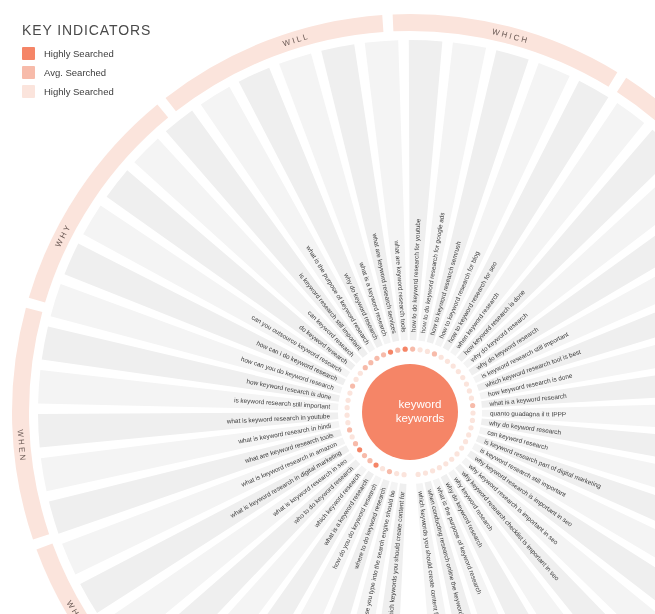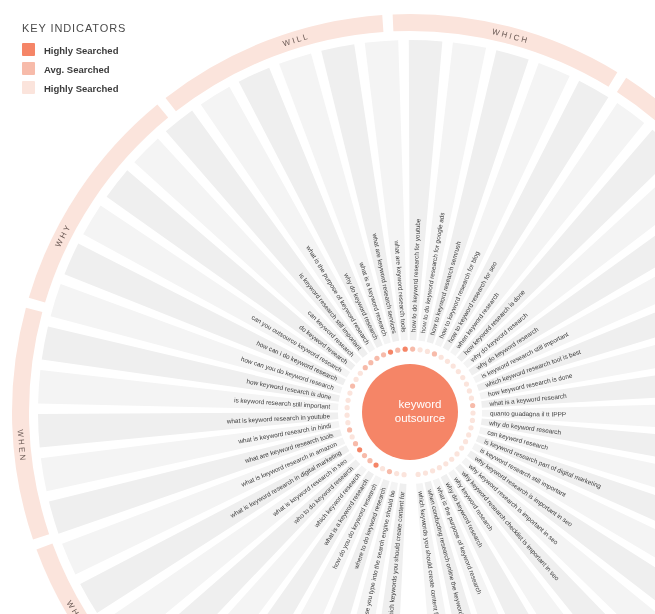--- a/index.html
+++ b/index.html
@@ -34,32 +34,31 @@
 
   
   #legend {
     position: absolute;
     left: 22px;
     top: 22px;
     z-index: 40;
     user-select: none;
   }
   #legend .legend-title {
-    font-size: 11px;
+    font-size: 14px;
     letter-spacing: 0.9px;
     color: #4a4a4a;
     margin-bottom: 9px;
     font-weight: 500;
     text-transform: uppercase;
   }
   #legend .legend-row {
     display: flex;
-    align-items: flex-end;
+    align-items: center;
     margin-bottom: 6px;
-    font-weight: bold;
   }
   #legend .swatch {
     width: 13px;
     height: 13px;
     margin-right: 9px;
     flex: 0 0 auto;
     border-radius: 1px;
   }
   #legend .legend-label {
     font-size: 9.5px;
@@ -280,21 +279,21 @@
         <text x="79.68526654707205" y="618.4035534188333" class="ring-word" text-anchor="middle" transform="rotate(-302 79.68526654707205 618.4035534188333)" dy="3">WHERE</text>
         <text x="215.24999999999983" y="749.3168947740387" class="ring-word" text-anchor="middle" transform="rotate(-330 215.24999999999983 749.3168947740387)" dy="3">WHO</text>
       </g>
     <g id="hub">
         <circle cx="410" cy="412" r="48" fill="#F58567"></circle>
       </g>
   </svg>
 
   <div id="center-label" style="left: 362px; top: 398px; width: 116px;">
     <div>keyword</div>
-    <div>outsource</div>
+    <div>keywords</div>
   </div>
 
   <div id="legend">
     <div class="legend-title">KEY INDICATORS</div>
 
     <div class="legend-row">
       <span class="swatch" style="background: rgb(245, 133, 103);"></span>
       <span class="legend-label">Highly Searched</span>
     </div>
 

